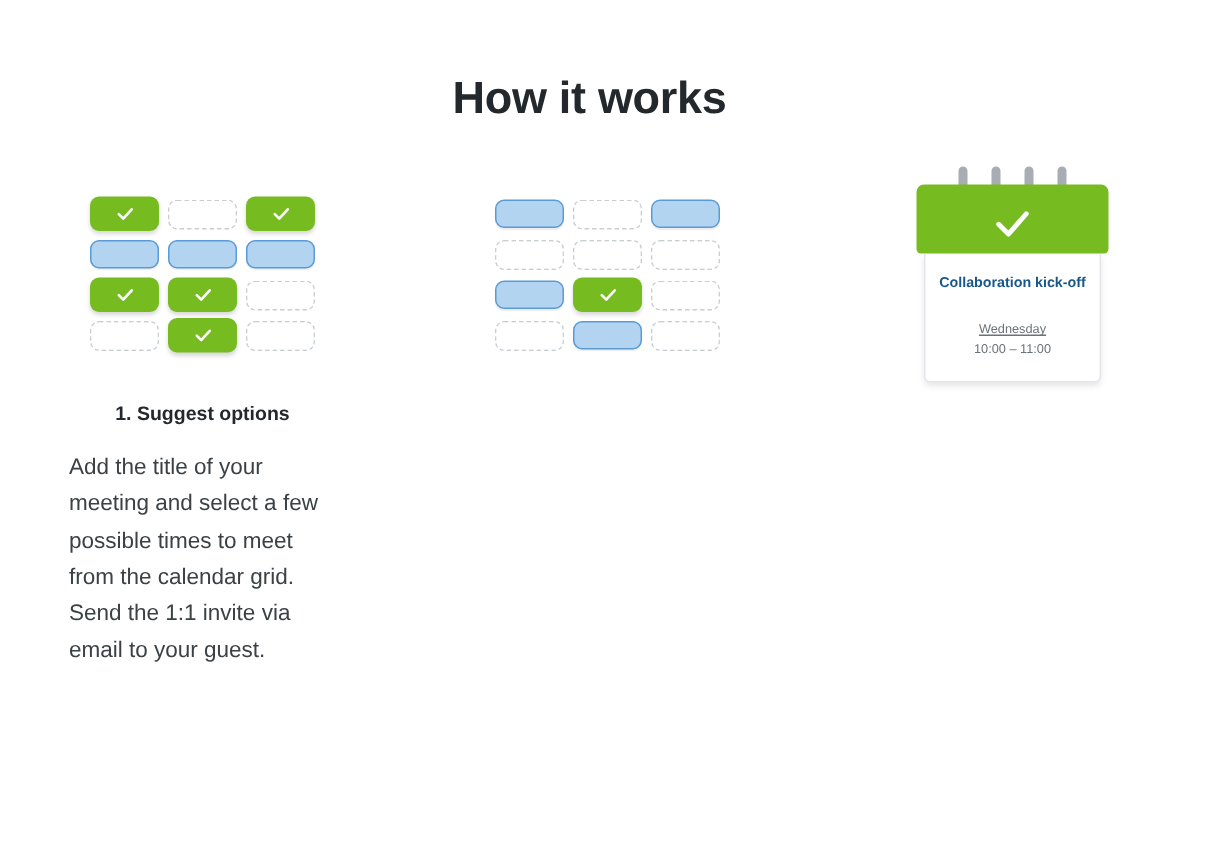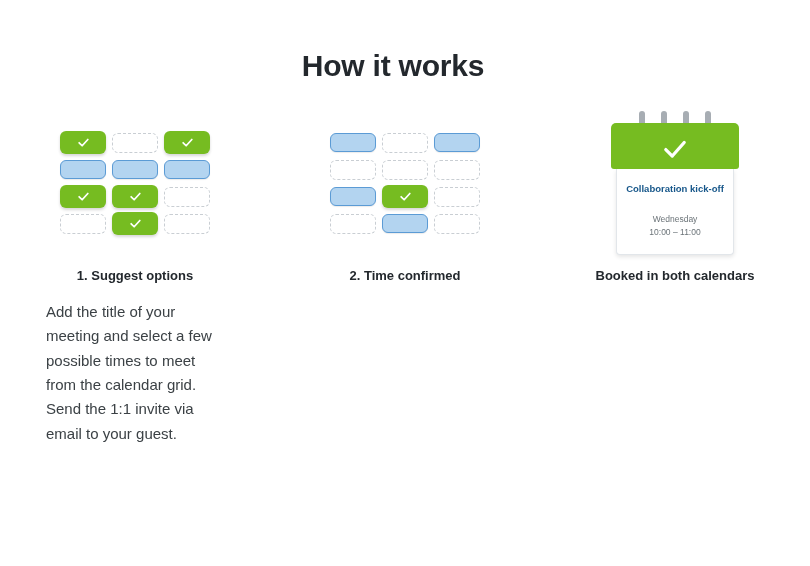--- a/index.html
+++ b/index.html
@@ -153,21 +153,21 @@
     font-weight: bold;
     color: #17578a;
     line-height: 1.3;
   }
   .cal-day,
   .cal-time {
     font-size: 8.5px;
     color: #6b7378;
     line-height: 1.45;
   }
-  .cal-day { margin-top: 18px; }
+  .cal-day { margin-top: 18px; text-decoration: underline; }
 
   
   .step-title {
     font-size: 13px;
     font-weight: bold;
     color: #23282d;
     text-align: center;
     line-height: 1.55;
     margin: 8px 0 0;
     max-width: 210px;
@@ -254,21 +254,20 @@
             </svg>
           </div>
           <div class="cell empty"></div>
 
           <div class="cell empty"></div>
           <div class="cell blue"></div>
           <div class="cell empty"></div>
         </div>
       </div>
 
-      <h2 class="step-title">2. Time confirmed</h2>
     </div>
 
     <div class="column col-3">
       <div class="illustration">
         <div class="calendar">
           <div class="rings">
             <span class="ring"></span>
             <span class="ring"></span>
             <span class="ring"></span>
             <span class="ring"></span>
@@ -279,17 +278,16 @@
             </svg>
           </div>
           <div class="cal-body">
             <div class="cal-event-title">Collaboration kick-off</div>
             <div class="cal-day">Wednesday</div>
             <div class="cal-time">10:00 – 11:00</div>
           </div>
         </div>
       </div>
 
-      <h2 class="step-title">Booked in both calendars</h2>
     </div>
 
   </div>
 </div>
 
 </body></html>

